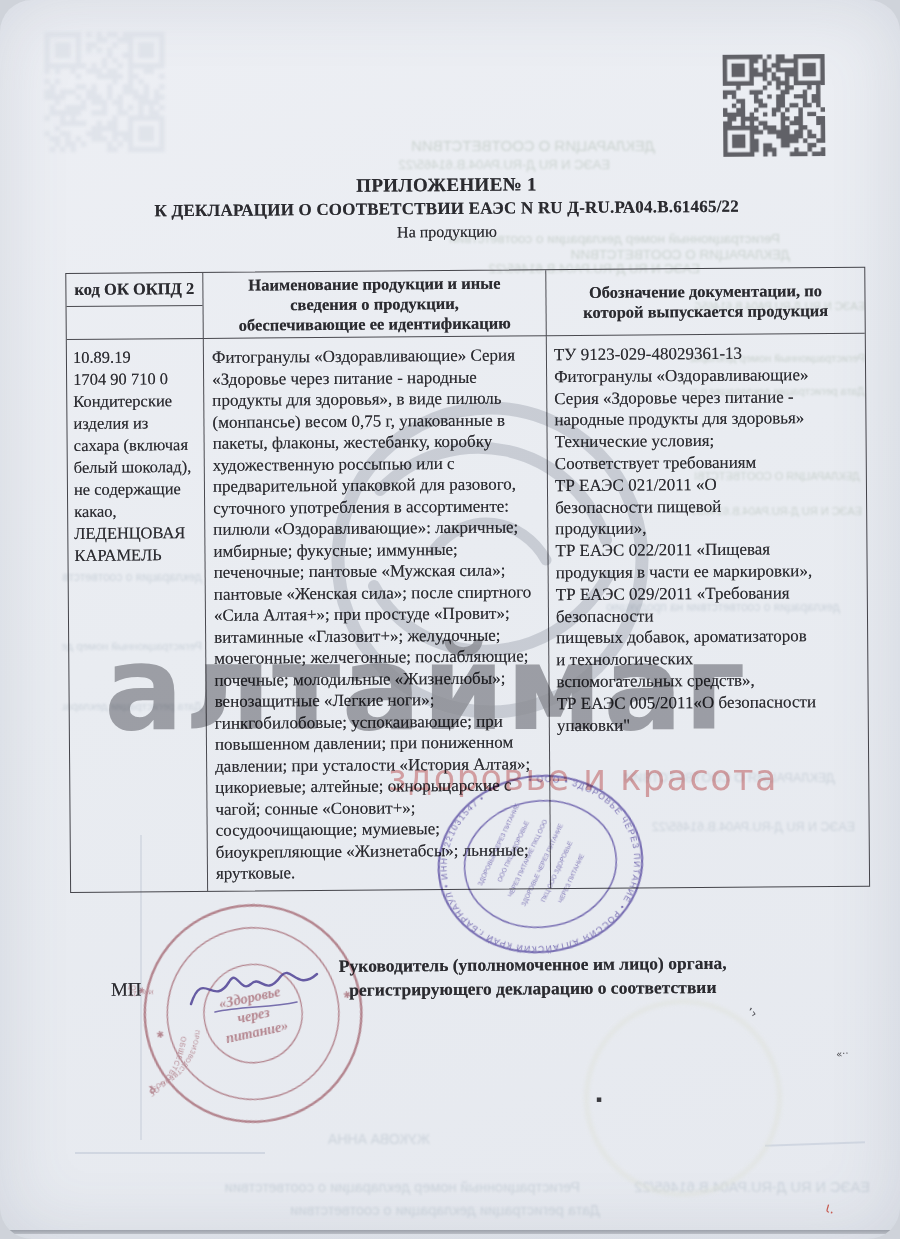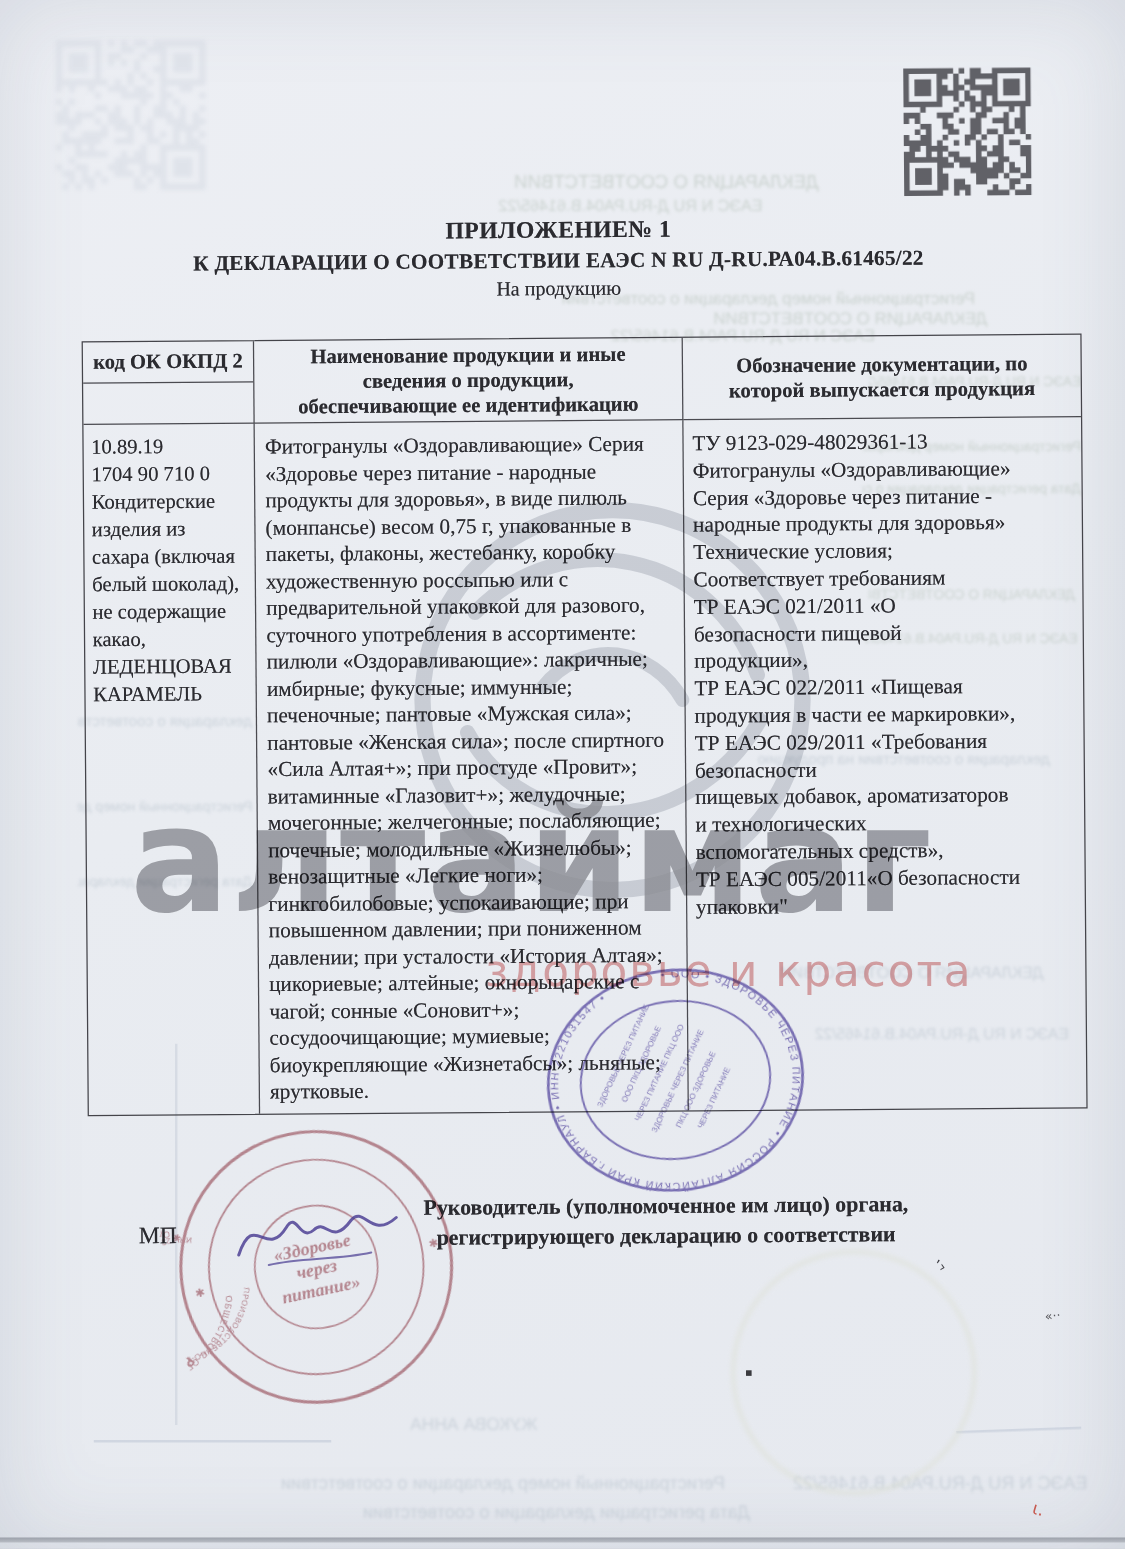--- a/index.html
+++ b/index.html
@@ -1,19 +1,19 @@
 <!DOCTYPE html>
 <html><head>
 <meta charset="utf-8">
 <style>
   html,body{margin:0;padding:0;background:#cfd3da;}
   .page{position:relative;width:900px;height:1239px;margin:0 auto;overflow:hidden;
     background:linear-gradient(160deg,#edeff4 0%,#e9ecf1 45%,#e6e9ef 100%);
     box-shadow:inset 0 0 70px rgba(90,100,125,.16);
-    font-family:"Liberation Serif","DejaVu Serif",serif;color:#2b2b30;}
+    font-family:"Liberation Serif","DejaVu Serif",serif;color:#2b2b30;border-radius:32px;}
   .doc{position:absolute;inset:0;transform:rotate(-0.45deg);z-index:30;}
   .ink{text-shadow:0 0 .5px rgba(40,40,45,.6);}
   
   .bleed-layer{position:absolute;inset:0;z-index:10;}
   .bleed{position:absolute;display:inline-block;transform:scaleX(-1);
     font-family:"Liberation Sans",sans-serif;color:#b9c3cd;opacity:.6;
     filter:blur(1.2px);white-space:nowrap;overflow:hidden;}
   .bleed.g{color:#b7c2ba;}
   .qr-faint{position:absolute;left:42px;top:32px;width:125px;height:120px;opacity:.5;
     filter:blur(1.5px);transform:scaleX(-1);}

